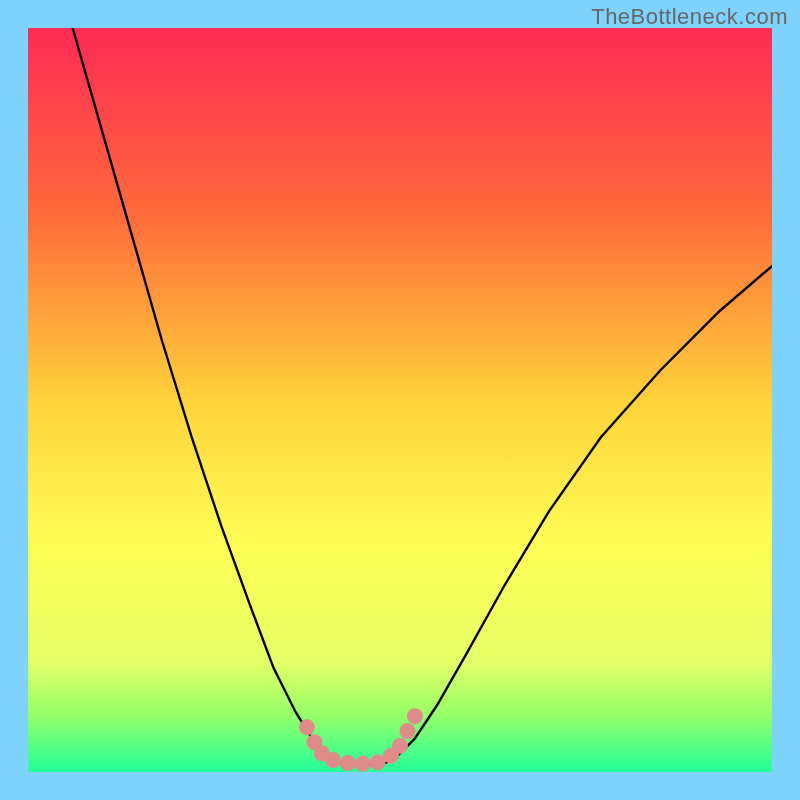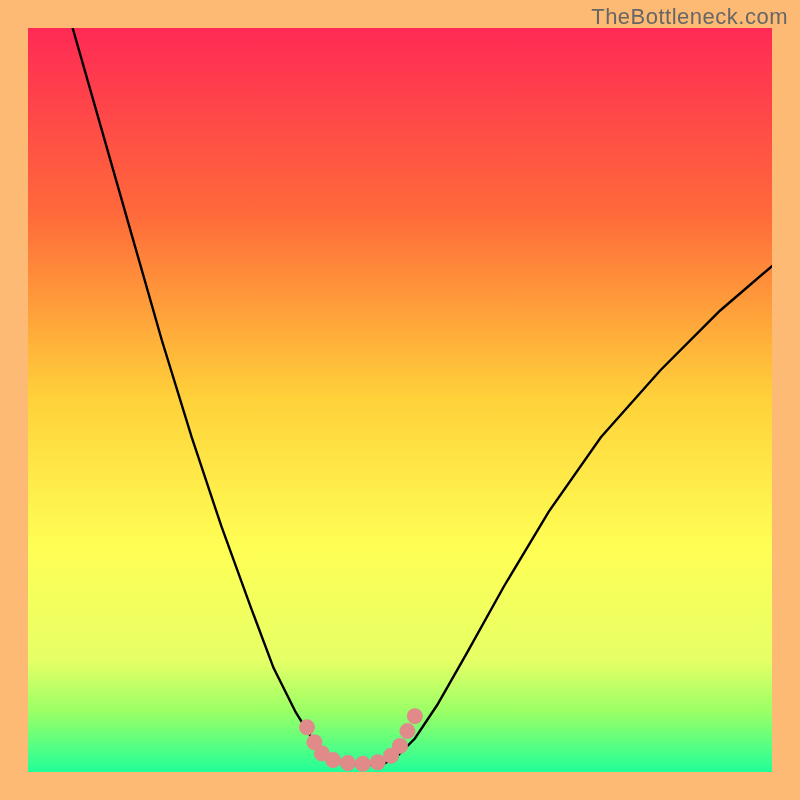--- a/index.html
+++ b/index.html
@@ -1,21 +1,21 @@
 <!DOCTYPE html>
 <html><head>
 <meta charset="utf-8">
 <style>
   * { margin: 0; padding: 0; box-sizing: border-box; }
   html, body { width: 800px; height: 800px; overflow: hidden; background: #000; }
   .frame {
     position: relative;
     width: 800px;
     height: 800px;
-    background: #fdba74;
+    background: #7dd3fc;
   }
   .watermark {
     position: absolute;
     top: 4px;
     right: 12px;
     color: #666;
     font-family: Arial, Helvetica, sans-serif;
     font-size: 22px;
     letter-spacing: 0.5px;
     z-index: 5;

